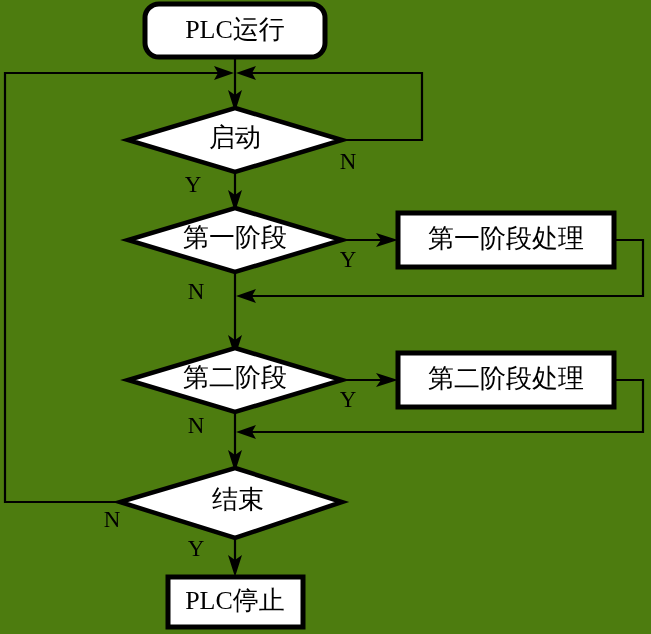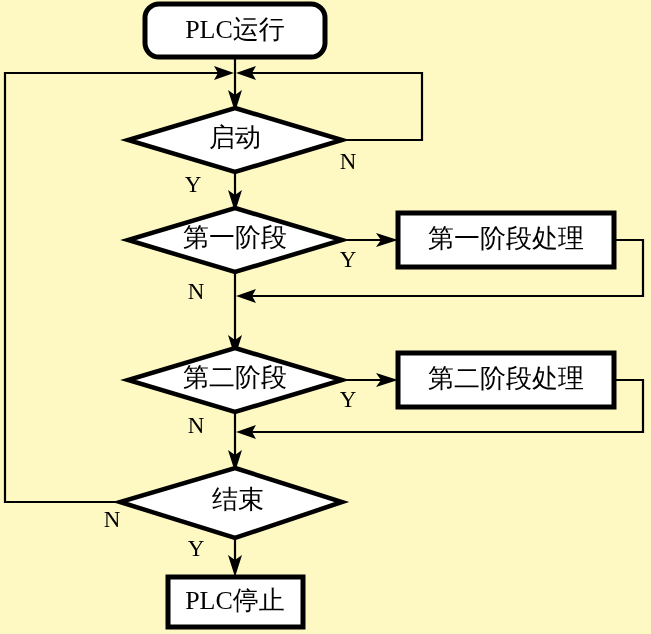--- a/index.html
+++ b/index.html
@@ -10,21 +10,21 @@
   body {
     width: 651px;
     height: 634px;
     font-family: "Liberation Serif", "DejaVu Serif", serif;
     overflow: hidden;
   }
   #flowchart-root {
     position: relative;
     width: 651px;
     height: 634px;
-    background: #fef9c3;
+    background: #4d7c0f;
   }
   svg#flow-svg {
     display: block;
     width: 651px;
     height: 634px;
   }
   .node-shape {
     fill: #ffffff;
     stroke: #000000;
     stroke-width: 5;

